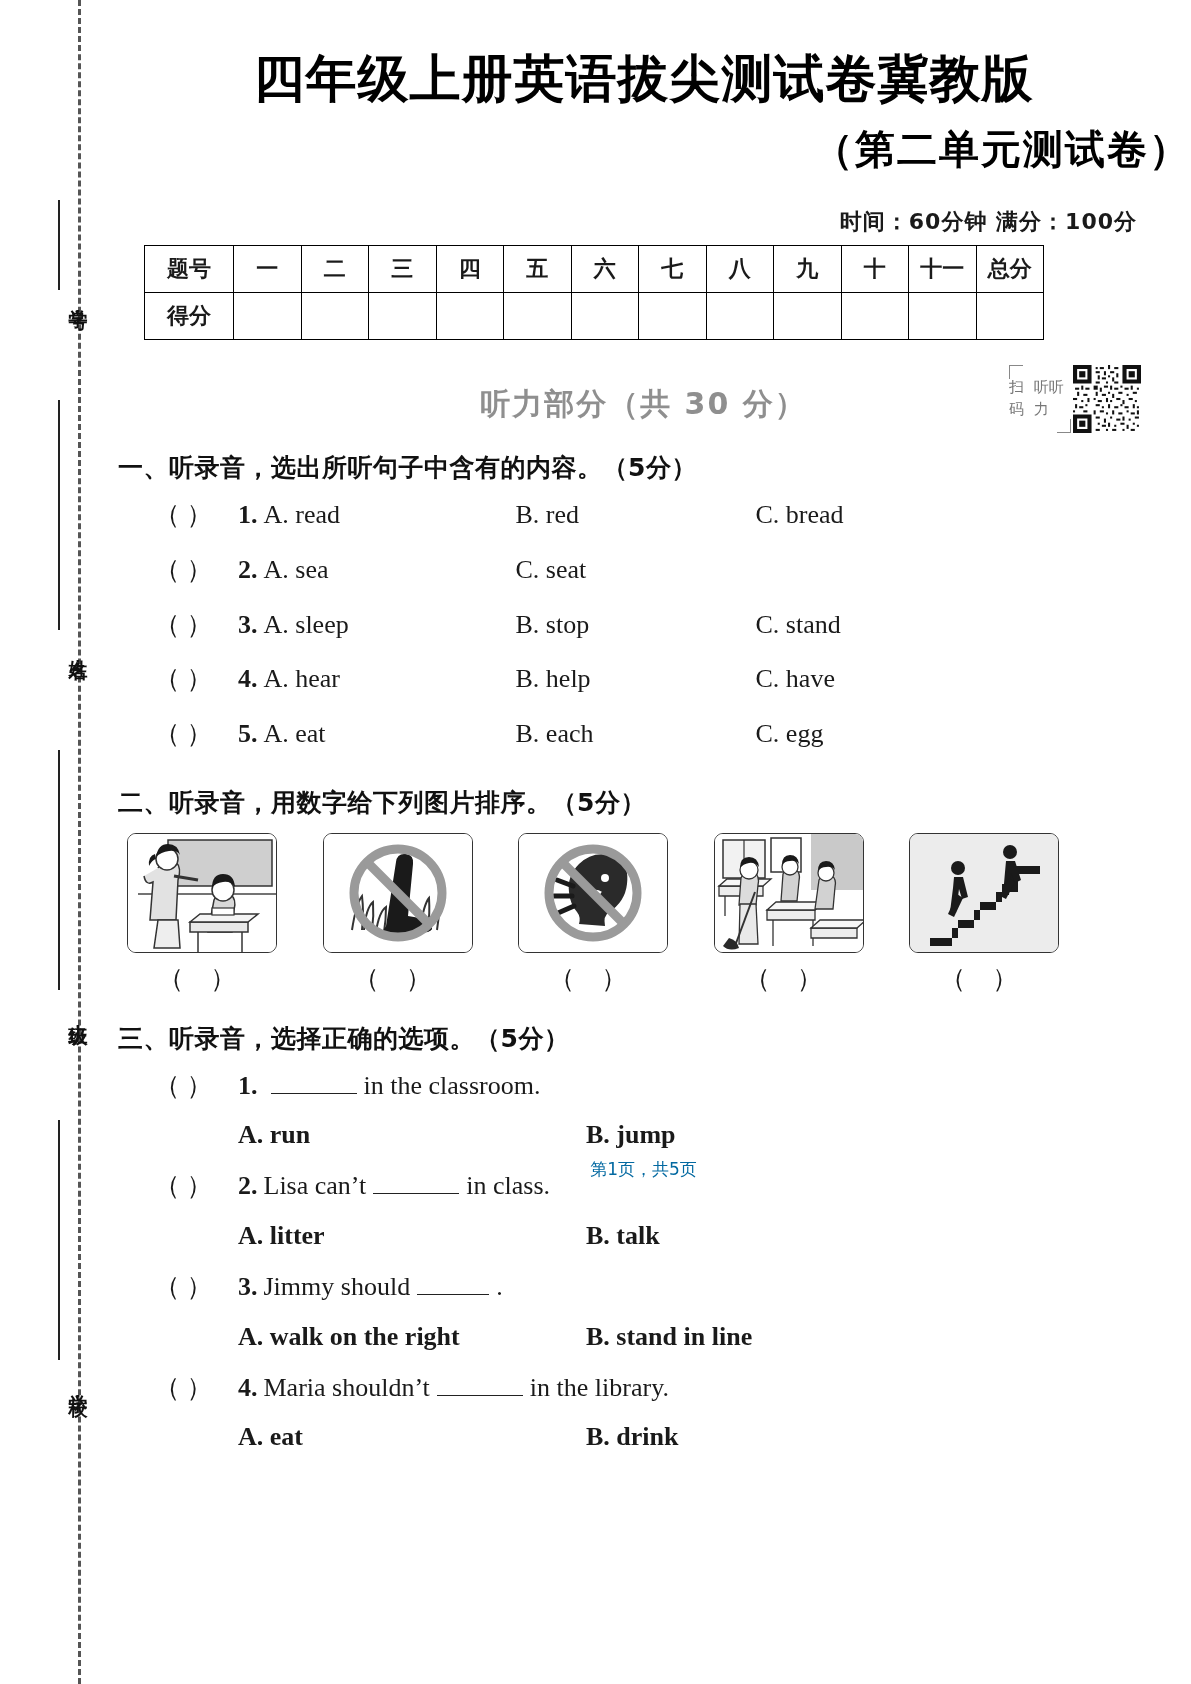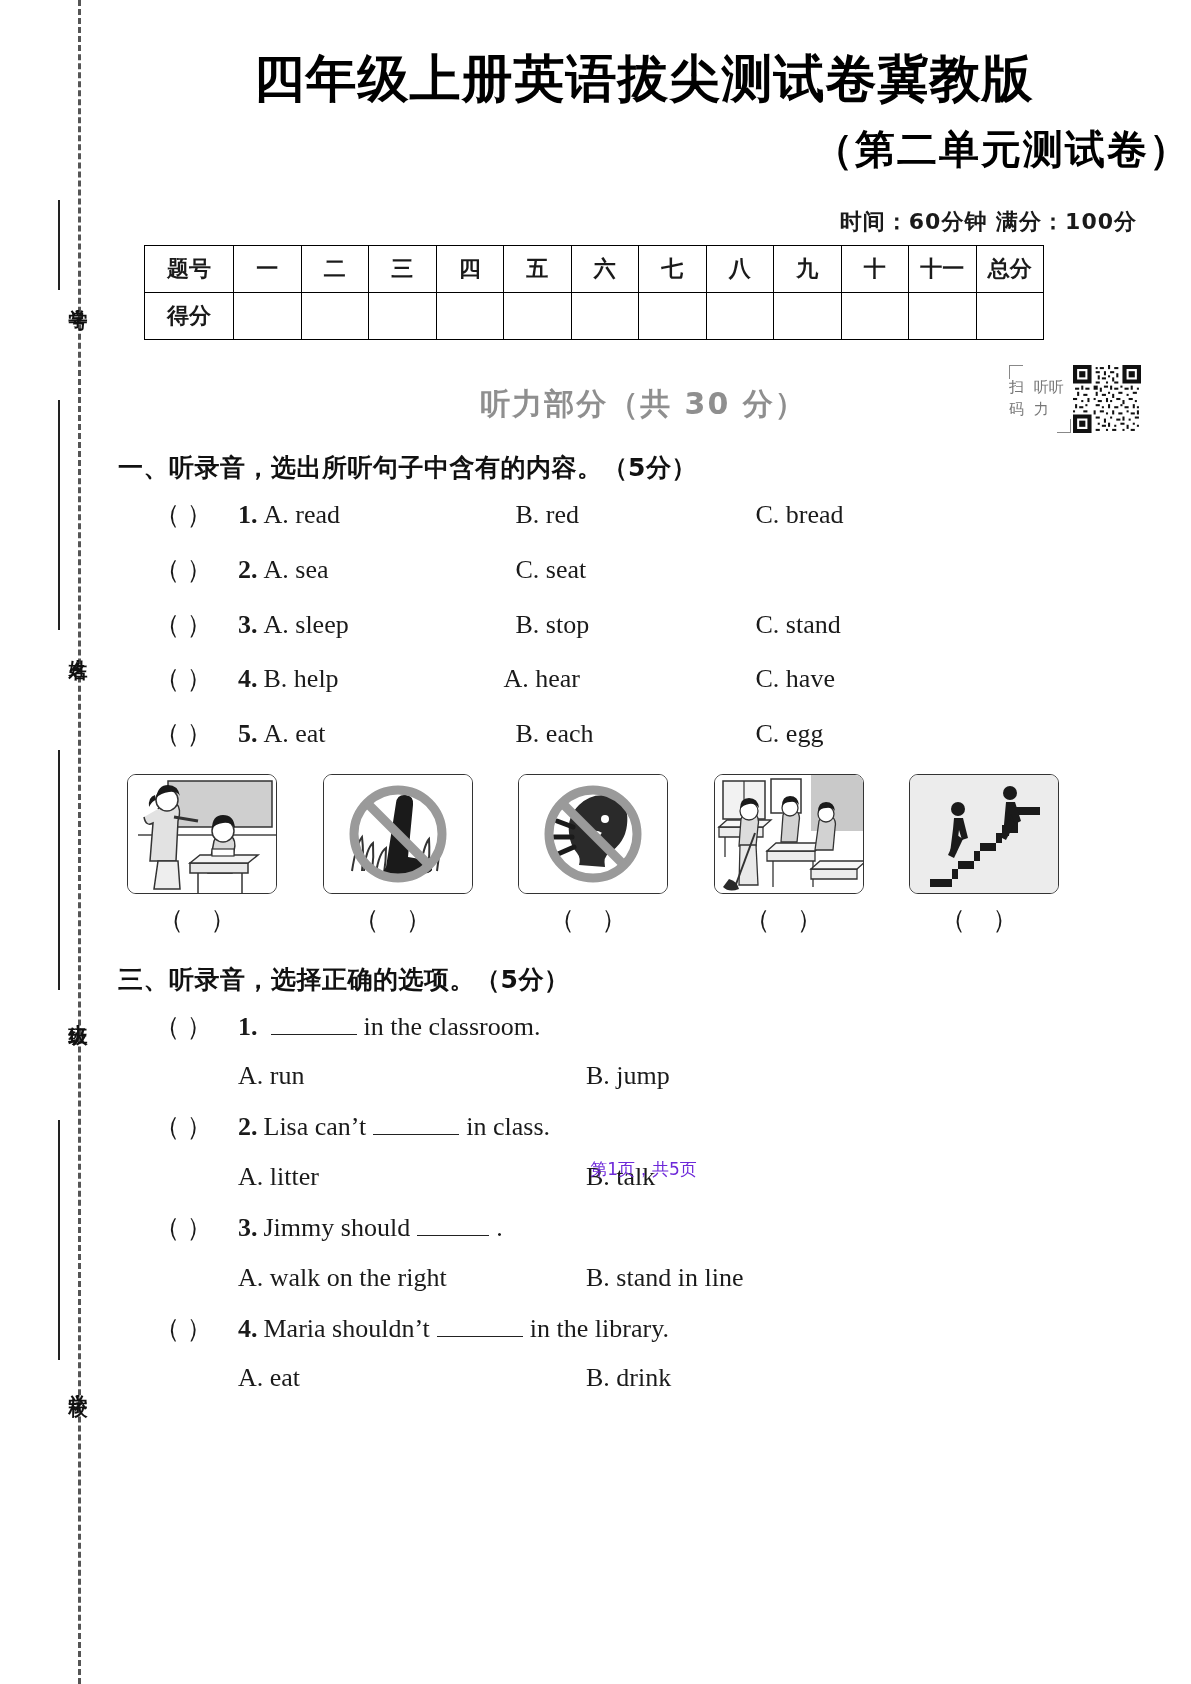--- a/index.html
+++ b/index.html
@@ -75,40 +75,40 @@
   }
   .q-row{
     display:flex;align-items:baseline;margin:0 0 4px 58px;font-size:26px;
     line-height:1.95;
   }
   .paren{width:84px;flex:none;}
   .qnum{font-weight:bold;margin-right:6px;}
   .opt{flex:none;}
   .opt-a{width:252px;}
   .opt-b{width:240px;}
-  .o-row{display:flex;margin:0 0 2px 0;font-size:26px;line-height:1.9;padding-left:142px;}
+  .o-row{display:flex;margin:0 0 2px 0;font-size:26px;line-height:1.9;padding-left:142px;font-weight:bold;}
   .o-row .oa{width:348px;flex:none;}
   .stem-row{display:flex;align-items:baseline;margin:0 0 0 58px;font-size:26px;line-height:1.9;}
   .blank{
     display:inline-block;border-bottom:1.6px solid #222;
     width:86px;margin:0 7px;vertical-align:-2px;
   }
   .blank.short{width:72px;}
   
   .pic-strip{display:flex;margin:14px 0 0 22px;width:950px;justify-content:space-between;}
   .pic-cell{width:168px;}
   .pic-frame{
     width:148px;height:118px;margin:0 auto;border:1.6px solid #333;border-radius:9px;
     background:#fff;overflow:hidden;position:relative;
   }
   .pic-answer{text-align:center;font-size:26px;margin-top:8px;letter-spacing:10px;}
   
   #footer{
     position:absolute;left:0;bottom:22px;width:1095px;text-align:center;
-    font-family:"DejaVu Sans",sans-serif;font-size:17px;color:#6d28d9;
+    font-family:"DejaVu Sans",sans-serif;font-size:17px;color:#0369a1;
   }
 </style>
 </head>
 <body>
 
 <div id="seal-margin">
   <div id="seal-dashed"></div>
   <div class="seal-rule" style="top:200px;height:90px;"></div>
   <div class="seal-label" style="top:295px;">学号：</div>
   <div class="seal-rule" style="top:400px;height:230px;"></div>
@@ -287,32 +287,33 @@
   <div class="q-row">
     <span class="paren">（        ）</span>
     <span class="qnum">3.</span>
     <span class="opt opt-a">A. sleep</span>
     <span class="opt opt-b">B. stop</span>
     <span class="opt">C. stand</span>
   </div>
   <div class="q-row">
     <span class="paren">（        ）</span>
     <span class="qnum">4.</span>
+    <span class="opt opt-a">A. hear</span>
     <span class="opt opt-b">B. help</span>
-    <span class="opt opt-a">A. hear</span>
     <span class="opt">C. have</span>
   </div>
   <div class="q-row">
     <span class="paren">（        ）</span>
     <span class="qnum">5.</span>
     <span class="opt opt-a">A. eat</span>
     <span class="opt opt-b">B. each</span>
     <span class="opt">C. egg</span>
   </div>
 
+  <div class="section-title">二、听录音，用数字给下列图片排序。（5分）</div>
 
   <div class="pic-strip">
 
     <div class="pic-cell">
       <div class="pic-frame">
         <svg viewBox="0 0 148 118" width="148" height="118">
           <rect width="148" height="118" fill="#fff"></rect>
           <rect x="40" y="6" width="104" height="46" fill="#cfcfcf" stroke="#333" stroke-width="1.5"></rect>
           <line x1="10" y1="60" x2="148" y2="60" stroke="#444" stroke-width="1.5"></line>
           <path d="M30 34q8-14 18-6 6 6 2 18l-2 40H22l3-38q-7 4-9-6" fill="#e2e2e2" stroke="#333" stroke-width="1.5"></path>

